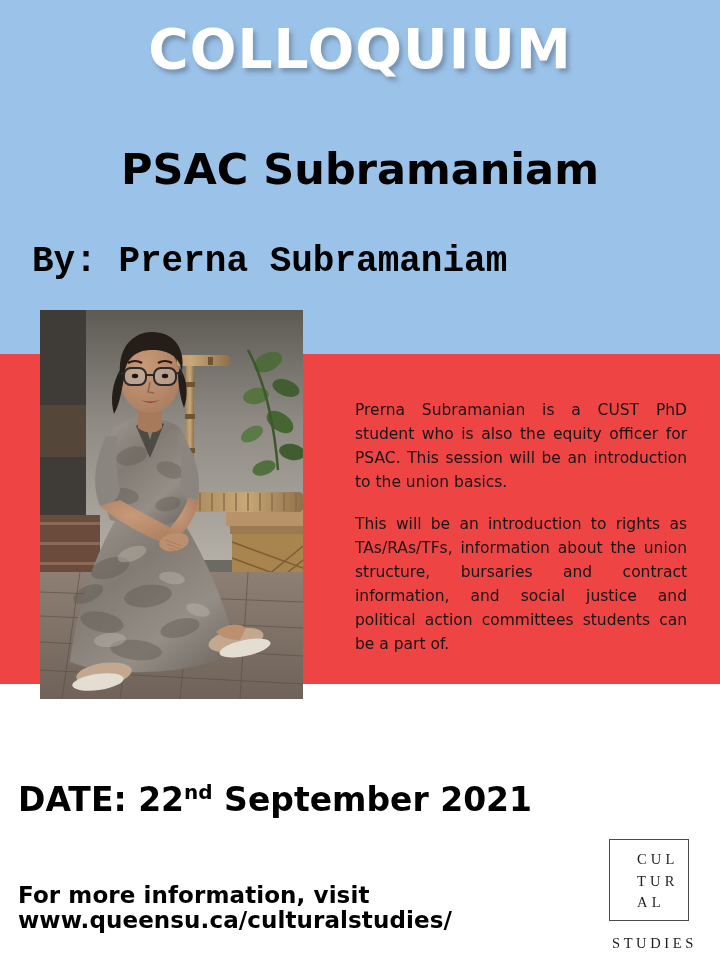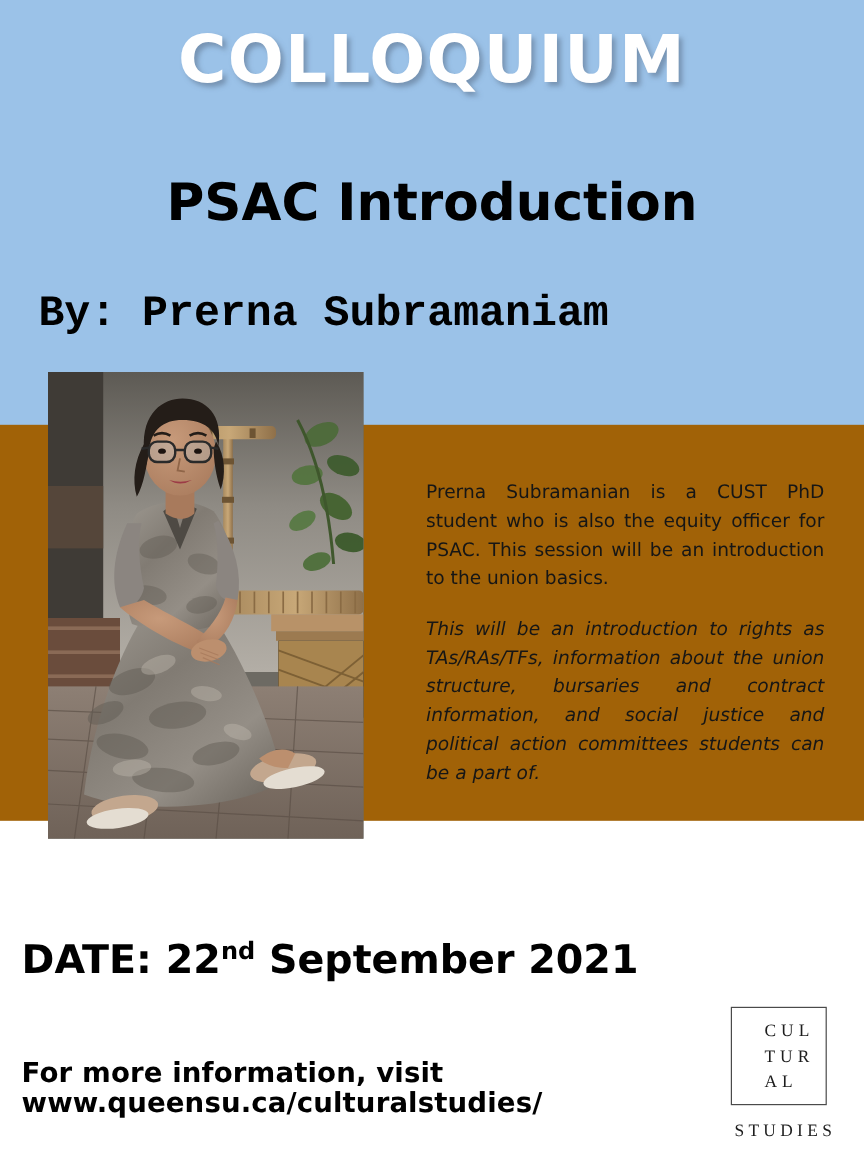--- a/index.html
+++ b/index.html
@@ -13,21 +13,21 @@
     font-family: "Liberation Sans", sans-serif;
     overflow: hidden;
     position: relative;
   }
 
   #poster {
     position: absolute;
     left: 0; top: 0;
     width: 720px;
     height: 684px;
-    background: #a16207;
+    background: #ef4444;
   }
 
   
   .header-band {
     position: absolute;
     left: 0; top: 0;
     width: 720px;
     height: 354px;
     background: #9bc2e8;
   }
@@ -114,21 +114,21 @@
   }
   .description p {
     margin: 0 0 18px 0;
     font-family: "DejaVu Sans", sans-serif;
     font-size: 15.5px;
     line-height: 24px;
     color: #161616;
     text-align: justify;
     text-justify: inter-word;
   }
-  .description p:last-child { margin-bottom: 4px; font-style: italic; }
+  .description p:last-child { margin-bottom: 4px; }
 
   
   .datetime {
     position: absolute;
     left: 18px;
     top: 779px;
   }
   .datetime-line {
     font-family: "DejaVu Sans", sans-serif;
     font-weight: bold;
@@ -195,21 +195,21 @@
 </head>
 <body>
 
 <div id="poster">
 
   <div class="header-band"></div>
 
   <div class="series-title">COLLOQUIUM</div>
 
 
-  <div class="talk-title">PSAC Introduction</div>
+  <div class="talk-title">PSAC Subramaniam</div>
 
   <div class="speaker-line">By: Prerna Subramaniam</div>
 
   <div class="photo-frame">
     <svg class="photo-canvas" viewBox="0 0 263 389" preserveAspectRatio="none">
       <defs>
         <linearGradient id="wallG" x1="0" y1="0" x2="0" y2="1">
           <stop offset="0%" stop-color="#5d5a54"></stop>
           <stop offset="45%" stop-color="#8f8b84"></stop>
           <stop offset="100%" stop-color="#b3aea6"></stop>

